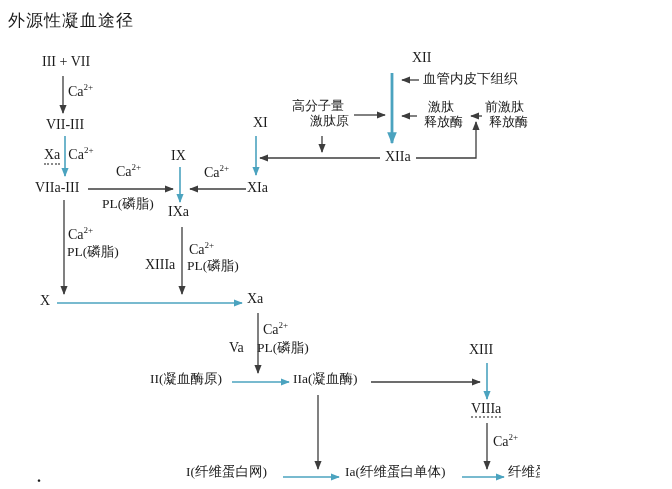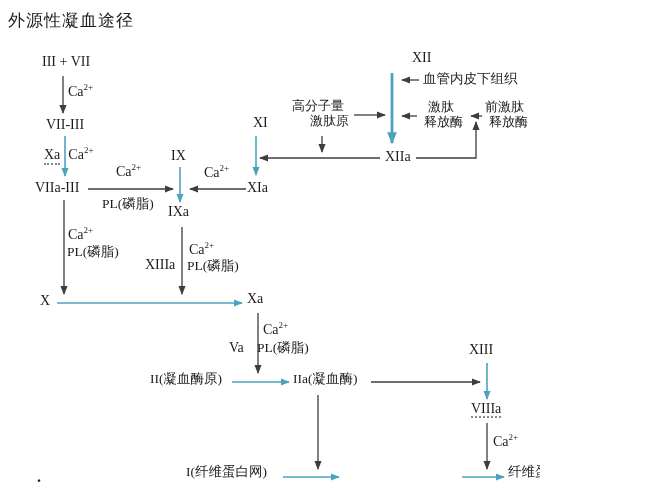--- a/index.html
+++ b/index.html
@@ -112,20 +112,21 @@
   <div class="lbl zh" style="left:257px;top:340px">PL(磷脂)</div>
 
   <div class="lbl zh" style="left:150px;top:371px">II(凝血酶原)</div>
   <div class="lbl zh" style="left:293px;top:371px">IIa(凝血酶)</div>
 
   <div class="lbl" style="left:469px;top:342px">XIII</div>
   <div class="lbl" style="left:471px;top:401px"><span class="dotted-u">VIIIa</span></div>
   <div class="lbl" style="left:493px;top:434px"><span>Ca</span><sup>2+</sup></div>
 
   <div class="lbl zh" style="left:186px;top:464px">I(纤维蛋白网)</div>
+  <div class="lbl zh" style="left:345px;top:464px">Ia(纤维蛋白单体)</div>
   <div class="lbl zh" style="left:508px;top:464px">纤维蛋白原</div>
 
   <div class="lbl" style="left:412px;top:50px">XII</div>
   <div class="lbl zh" style="left:423px;top:71px">血管内皮下组织</div>
 
   <div class="lbl two-line" style="left:292px;top:98px">
     <div>高分子量</div>
     <div class="indent">激肽原</div>
   </div>
 

